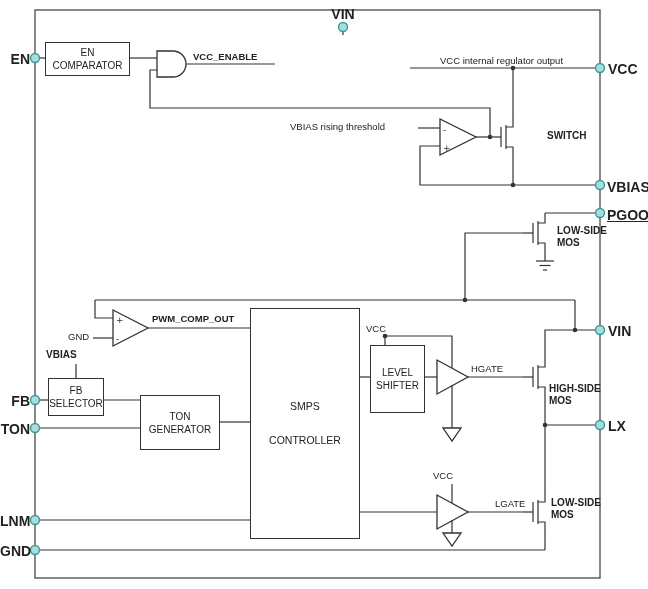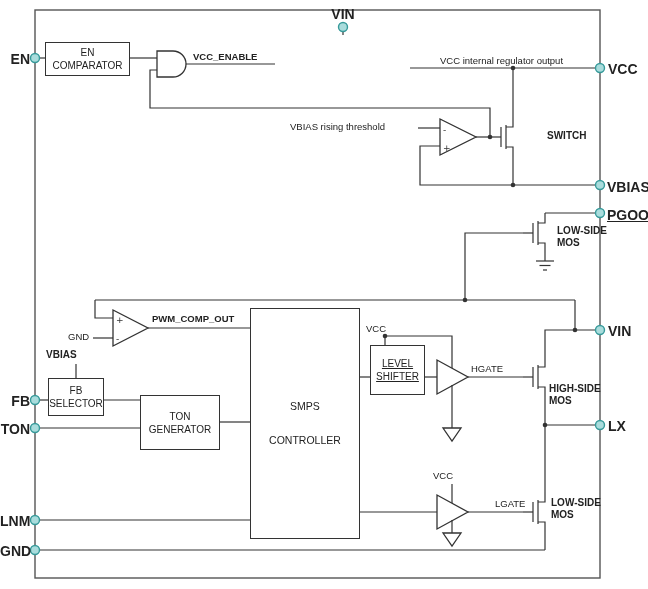--- a/index.html
+++ b/index.html
@@ -152,21 +152,21 @@
 
   <div class="block" style="left:45px;top:42px;width:85px;height:34px;">EN
 COMPARATOR</div>
   <div class="block" style="left:48px;top:378px;width:56px;height:38px;">FB
 SELECTOR</div>
   <div class="block" style="left:140px;top:395px;width:80px;height:55px;">TON
 GENERATOR</div>
   <div class="block smps" style="left:250px;top:308px;width:110px;height:231px;">SMPS
 
 CONTROLLER</div>
-  <div class="block" style="left:370px;top:345px;width:55px;height:50px;text-decoration:underline;">LEVEL
+  <div class="block" style="left:370px;top:345px;width:55px;height:68px;">LEVEL
 SHIFTER</div>
 
   <span class="lbl pin-lbl ra" style="left:0;width:30px;top:51px;">EN</span>
   <span class="lbl pin-lbl ra" style="left:0;width:30px;top:393px;">FB</span>
   <span class="lbl pin-lbl ra" style="left:0;width:30px;top:421px;">TON</span>
   <span class="lbl pin-lbl ra" style="left:0;width:30px;top:513px;">LNM</span>
   <span class="lbl pin-lbl ra" style="left:0;width:30px;top:543px;">GND</span>
   <span class="lbl pin-lbl" style="left:608px;top:61px;">VCC</span>
   <span class="lbl pin-lbl" style="left:607px;top:179px;">VBIAS</span>
   <span class="lbl pin-lbl" style="left:607px;top:207px;text-decoration:underline;">PGOOD</span>

